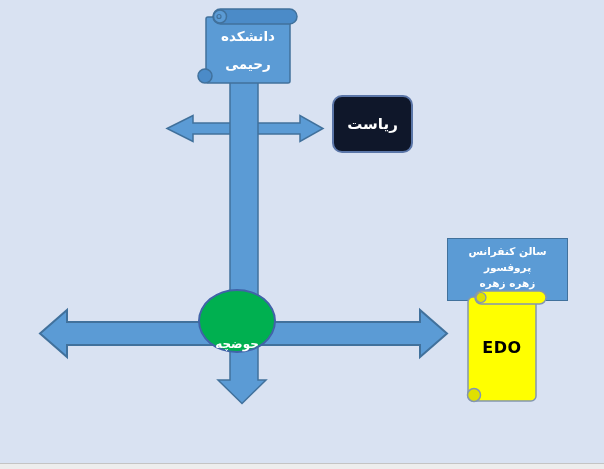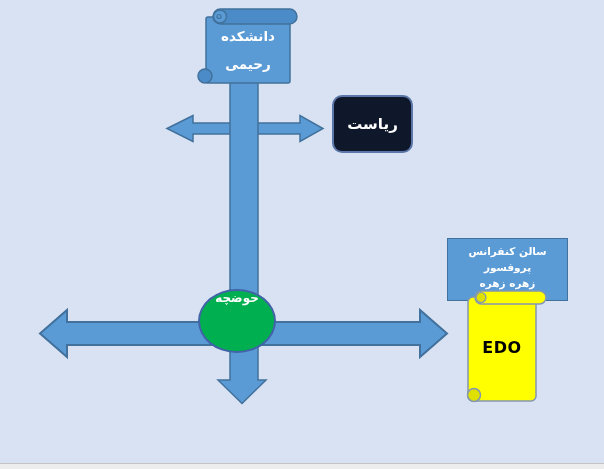--- a/index.html
+++ b/index.html
@@ -55,21 +55,21 @@
     color: #ffffff; font-weight: bold; font-size: 15px;
   }
 
   
   .pond {
     left: 198px; top: 289px; width: 78px; height: 64px;
     background: #00b050;
     border: 2px solid #4163a8;
     border-radius: 50%;
     box-sizing: border-box;
-    display: flex; align-items: flex-start; justify-content: center;
+    display: flex; align-items: flex-end; justify-content: center;
     color: #ffffff; font-weight: bold; font-size: 12px;
   }
 
   
   .conference {
     left: 447px; top: 238px; width: 121px; height: 63px;
     background: #5b9bd5;
     border: 1.6px solid #41719c;
     box-sizing: border-box;
     text-align: center;

